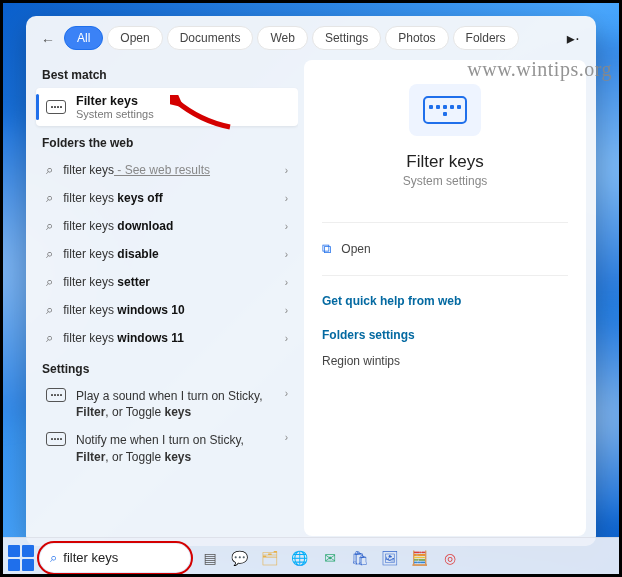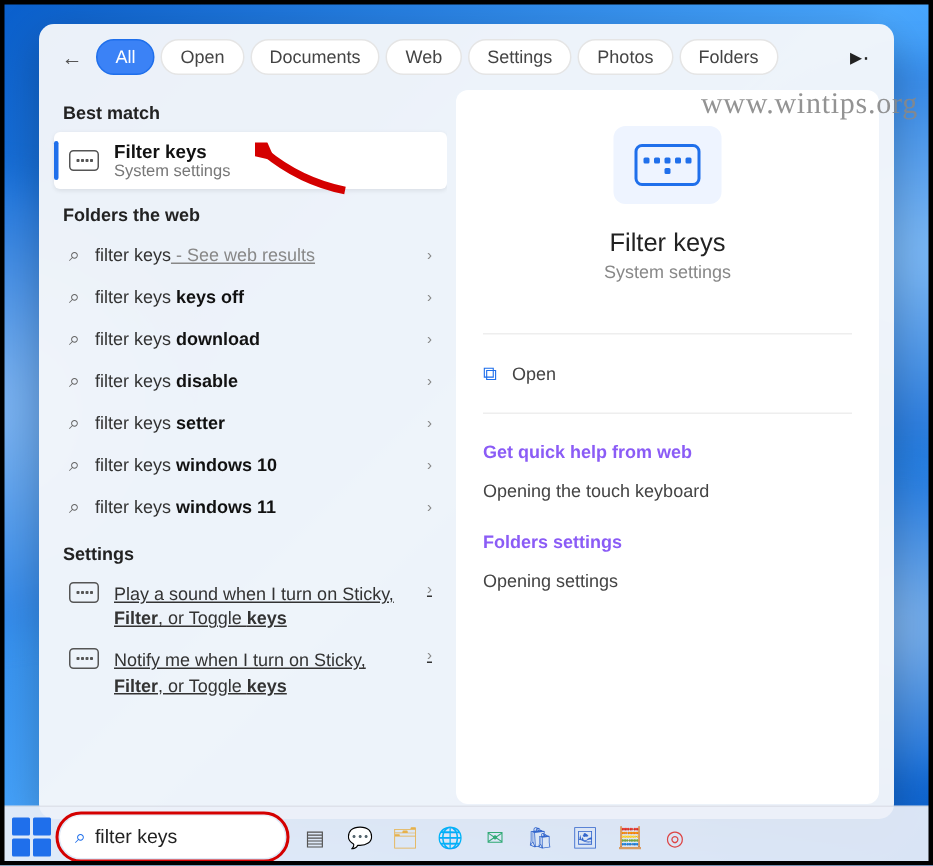--- a/index.html
+++ b/index.html
@@ -30,31 +30,31 @@
   .result.selected { background:#fff; box-shadow:0 1px 3px rgba(0,0,0,.08); }
   .result.selected::before { content:""; position:absolute; left:0; top:6px; bottom:6px; width:3px; background:#1f6feb; border-radius:3px; }
   .result .mag { color:#666; font-size:13px; }
   .kbd-ic { width:20px; height:14px; border:1.3px solid #555; border-radius:3px; display:flex; align-items:center; justify-content:center; gap:1px; }
   .kbd-ic span { width:2px; height:2px; background:#555; border-radius:.5px; }
   .two-line .ln1 { font-size:12.5px; font-weight:600; color:#111; }
   .two-line .ln2 { font-size:11px; color:#777; }
   .web-row .q { color:#333; }
   .web-row strong { color:#111; }
   .web-row .hint { color:#888;text-decoration:underline; }
-  .setting-row { align-items:flex-start;text-decoration:underline; }
+  .setting-row { align-items:flex-start; }
   .setting-row .txt { flex:1; line-height:1.35; }
 
   .right .big-icon { width:72px; height:52px; border-radius:8px; background:#eef4ff; display:flex; align-items:center; justify-content:center; margin-bottom:16px; }
   .kbd-lg { width:44px; height:28px; border:2.2px solid #1f6feb; border-radius:5px; display:flex; flex-wrap:wrap; align-content:center; justify-content:center; gap:3px; padding:3px; }
   .kbd-lg span { width:4px; height:4px; background:#1f6feb; border-radius:1px; }
   .right h2 { font-size:17px; font-weight:400; color:#222; }
   .right .sub { font-size:12px; color:#888; margin-top:2px; margin-bottom:22px; }
   .right .divider { height:1px; width:100%; background:#eee; margin:12px 0; }
   .right .rowlink { width:100%; text-align:left; padding:6px 0; cursor:pointer; font-size:12px; color:#444; }
-  .right .rowlink.strong { color:#8b5cf6; font-weight:600; }
+  .right .rowlink.strong { color:#0369a1; font-weight:600; }
   .right .open-row { display:flex; align-items:center; gap:10px; width:100%; padding:6px 0; cursor:pointer;}
   .open-ic { color:#1f6feb; font-size:13px; }
 
   .arrow { position:absolute; left:170px; top:95px; z-index:30; }
   .arrow svg { display:block; }
 
   .taskbar { position:absolute; left:0; right:0; bottom:0; height:40px; background:rgba(235,240,248,.92); display:flex; align-items:center; padding:0 8px; gap:6px; border-top:1px solid rgba(0,0,0,.06); }
   .start { width:26px; height:26px; display:grid; grid-template:1fr 1fr/1fr 1fr; gap:2px; cursor:pointer;}
   .start span { background:#1f6feb; border-radius:1px; }
   .searchbar { position:relative; width:150px; height:28px; background:#fff; border-radius:14px; display:flex; align-items:center; padding:0 10px; gap:6px; outline:2px solid #d40000; outline-offset:1px;}
@@ -180,25 +180,24 @@
       <h2>Filter keys</h2>
       <div class="sub">System settings</div>
       <div class="divider"></div>
       <div class="open-row">
         <span class="open-ic">⧉</span>
         <span>Open</span>
       </div>
       <div class="divider"></div>
       <div class="rowlink strong">Get quick help from web</div>
       <div id="help-holder" style="width:100%">
-          <div class="rowlink">Opening the touch keyboard</div>
         </div>
       <div class="rowlink strong" style="margin-top:8px">Folders settings</div>
       <div id="related-holder" style="width:100%">
-          <div class="rowlink">Opening settings</div>
+          <div class="rowlink">Region wintips</div>
         </div>
     </div>
   </div>
 </div>
 
 <div class="arrow">
   <svg width="70" height="40">
       <defs>
         <marker id="ah" markerWidth="8" markerHeight="8" refX="2" refY="4" orient="auto">
           <path d="M8,0 L0,4 L8,8 Z" fill="#d40000"></path>

